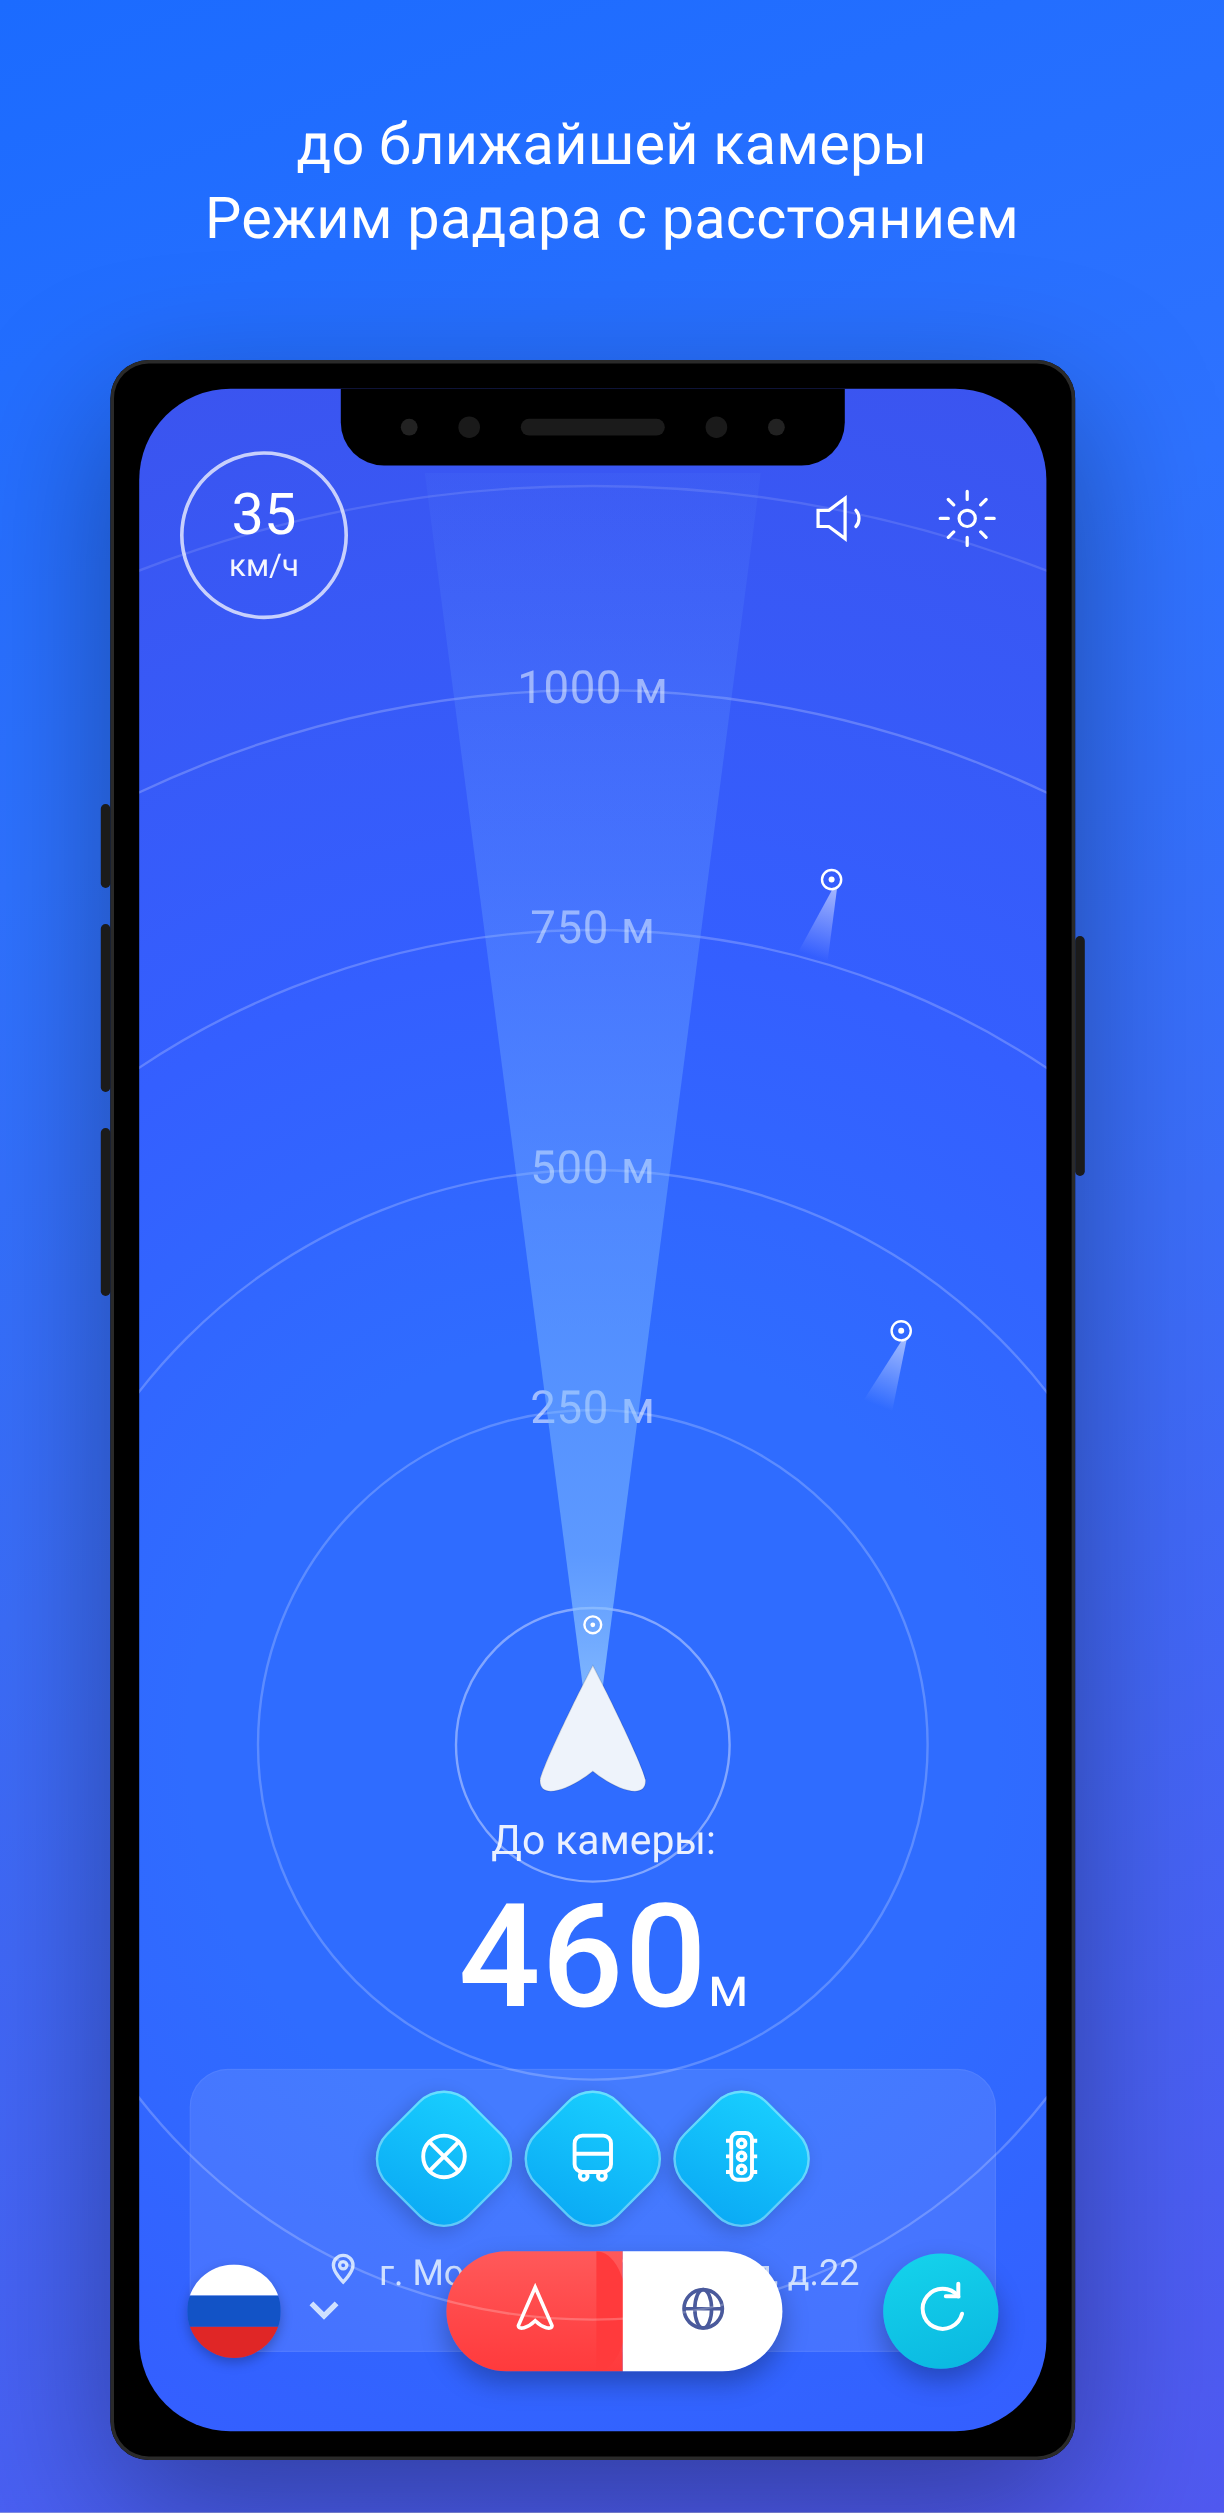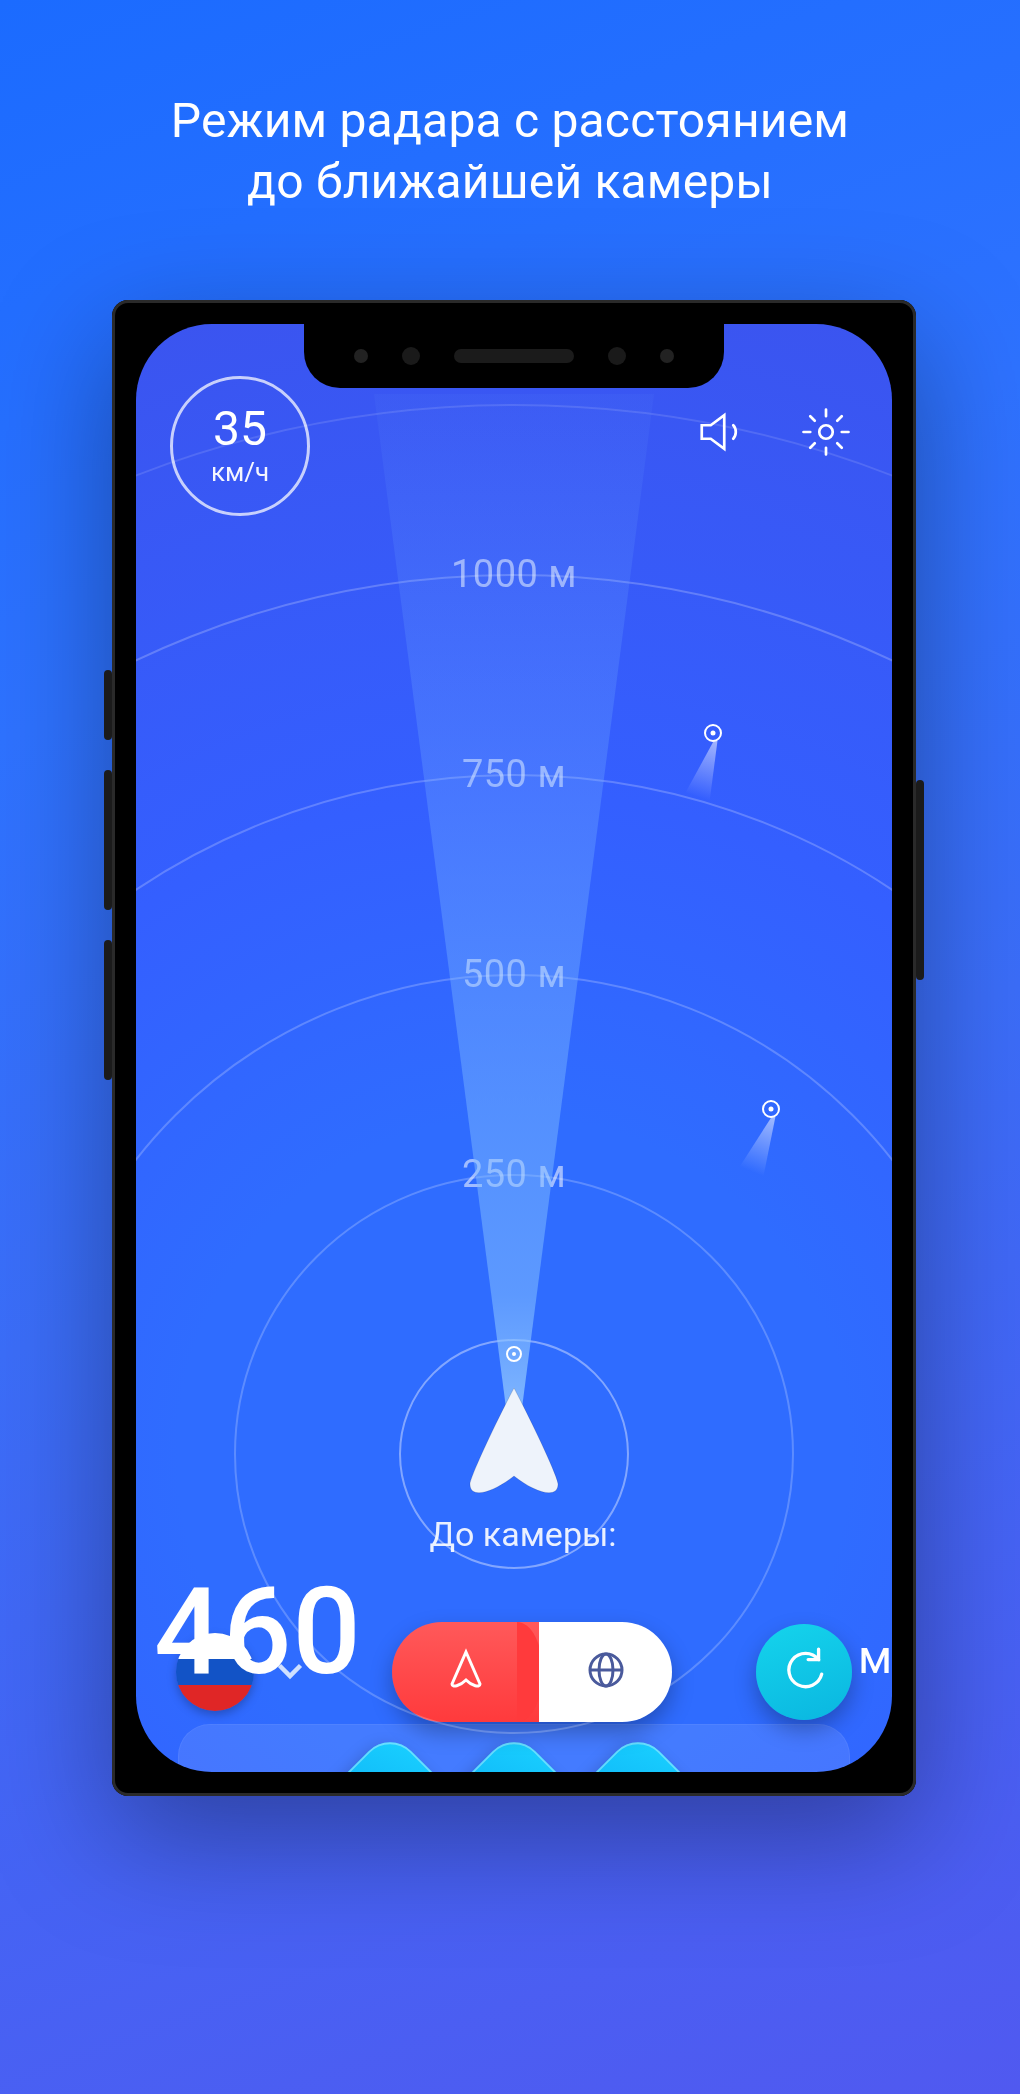--- a/index.html
+++ b/index.html
@@ -20,23 +20,23 @@
     font-size: 48px;
     font-weight: 400;
     line-height: 1.28;
     letter-spacing: 0.2px;
     color: #ffffff;
   }
 
   
   .phone {
     position: absolute;
-    left: 112px; top: 300px;
-    width: 804px; height: 1496px;
-    border-radius: 16px;
+    left: 92px; top: 300px;
+    width: 804px; height: 1750px;
+    border-radius: 32px;
     background: #000;
     box-shadow: 0 40px 120px rgba(0,0,0,0.35), inset 0 0 0 3px #2a2a2a;
   }
   .phone-side-btn {
     position: absolute; background:#1b1b1b; border-radius:4px;
   }
   .pb1 { left:-8px; top:370px; width:8px; height:70px; }
   .pb2 { left:-8px; top:470px; width:8px; height:140px; }
   .pb3 { left:-8px; top:640px; width:8px; height:140px; }
   .pb4 { right:-8px; top:480px; width:8px; height:200px; }
@@ -143,21 +143,21 @@
     transform-origin: top center;
   }
 
   
   .distance-box {
     position:absolute; left:0; right:0; top:1190px; text-align:center;
     z-index:10;
     padding-left:18px;
   }
   .dist-label { font-size:34px; color:rgba(255,255,255,0.9); }
-  .dist-row { margin-top:8px; display:flex; justify-content:space-between; align-items:baseline; }
+  .dist-row { margin-top:8px; display:flex; justify-content:center; align-items:baseline; }
   .dist-value { font-size:120px; font-weight:500; letter-spacing:1px; }
   .dist-unit  { font-size:46px; font-weight:400; }
 
   
   .info-card {
     position:absolute; left:42px; right:42px; top:1400px;
     height:236px; border-radius:32px;
     background: rgba(255,255,255,0.10);
     box-shadow: inset 0 0 0 1px rgba(255,255,255,0.06);
     display:flex; flex-direction:column; align-items:center;
@@ -230,22 +230,22 @@
     box-shadow:0 10px 22px rgba(0,0,0,0.28);
   }
   .refresh svg { width:50px; height:50px; stroke:#fff; fill:none; stroke-width:3.2; }
 </style>
 </head>
 <body>
 
 <div class="canvas">
 
   <div class="promo-title">
+    <div>до ближайшей камеры</div>
     <div>Режим радара с расстоянием</div>
-    <div>до ближайшей камеры</div>
   </div>
 
   <div class="phone">
     <div class="phone-side-btn pb1"></div>
     <div class="phone-side-btn pb2"></div>
     <div class="phone-side-btn pb3"></div>
     <div class="phone-side-btn pb4"></div>
 
     <div class="screen">
 

